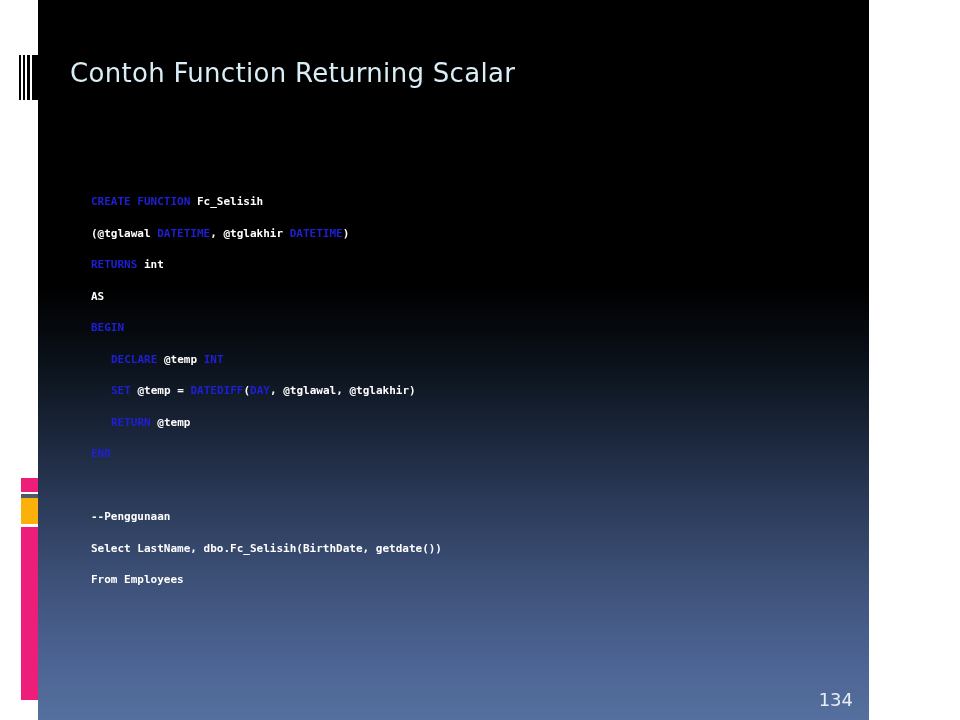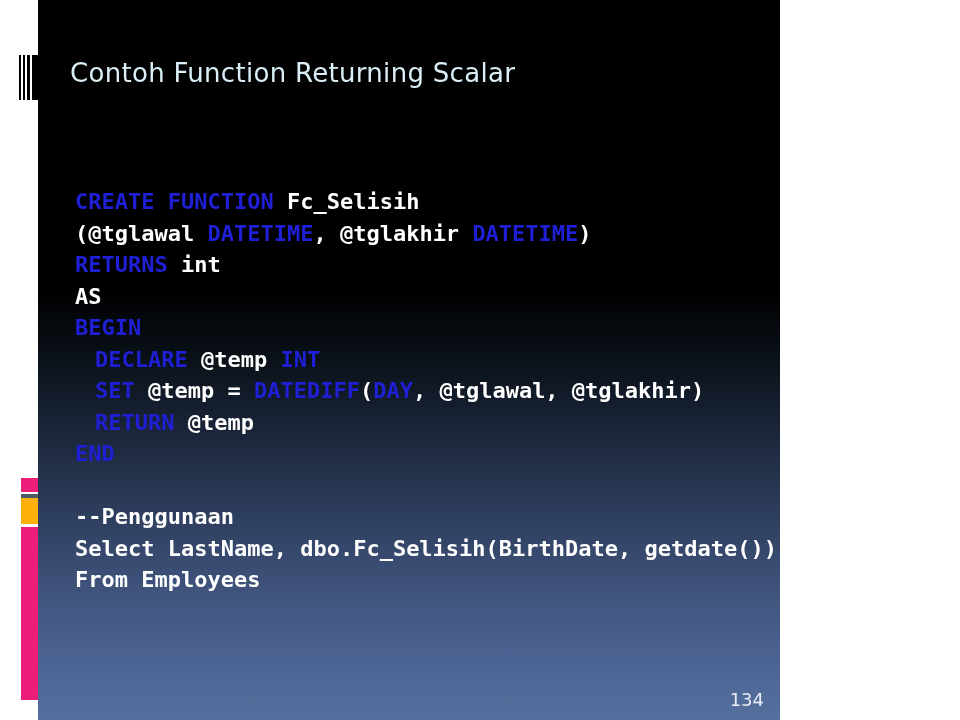--- a/index.html
+++ b/index.html
@@ -9,21 +9,21 @@
   }
   body {
     width: 960px;
     height: 720px;
     overflow: hidden;
     font-family: "Liberation Sans", sans-serif;
   }
 
   #slide {
     position: relative;
-    width: 780px;
+    width: 869px;
     height: 720px;
     overflow: hidden;
     background: #ffffff;
     text-decoration: underline;
   }
 
   
   .left-margin {
     position: absolute;
     left: 0;
@@ -135,26 +135,26 @@
     font-weight: 400;
     letter-spacing: 0.3px;
     color: #d9eef7;
     white-space: nowrap;
     z-index: 3;
   }
 
   
   .code-block {
     position: absolute;
-    left: 75px;
+    left: 91px;
     top: 186px;
     width: 800px;
     z-index: 3;
     font-family: "DejaVu Sans Mono", "Liberation Mono", monospace;
-    font-size: 22px;
+    font-size: 11px;
     font-weight: bold;
     color: #ffffff;
     line-height: 31.5px;
     white-space: pre;
   }
   .code-line {
     display: block;
     white-space: pre;
   }
   .code-line.wrapped {

